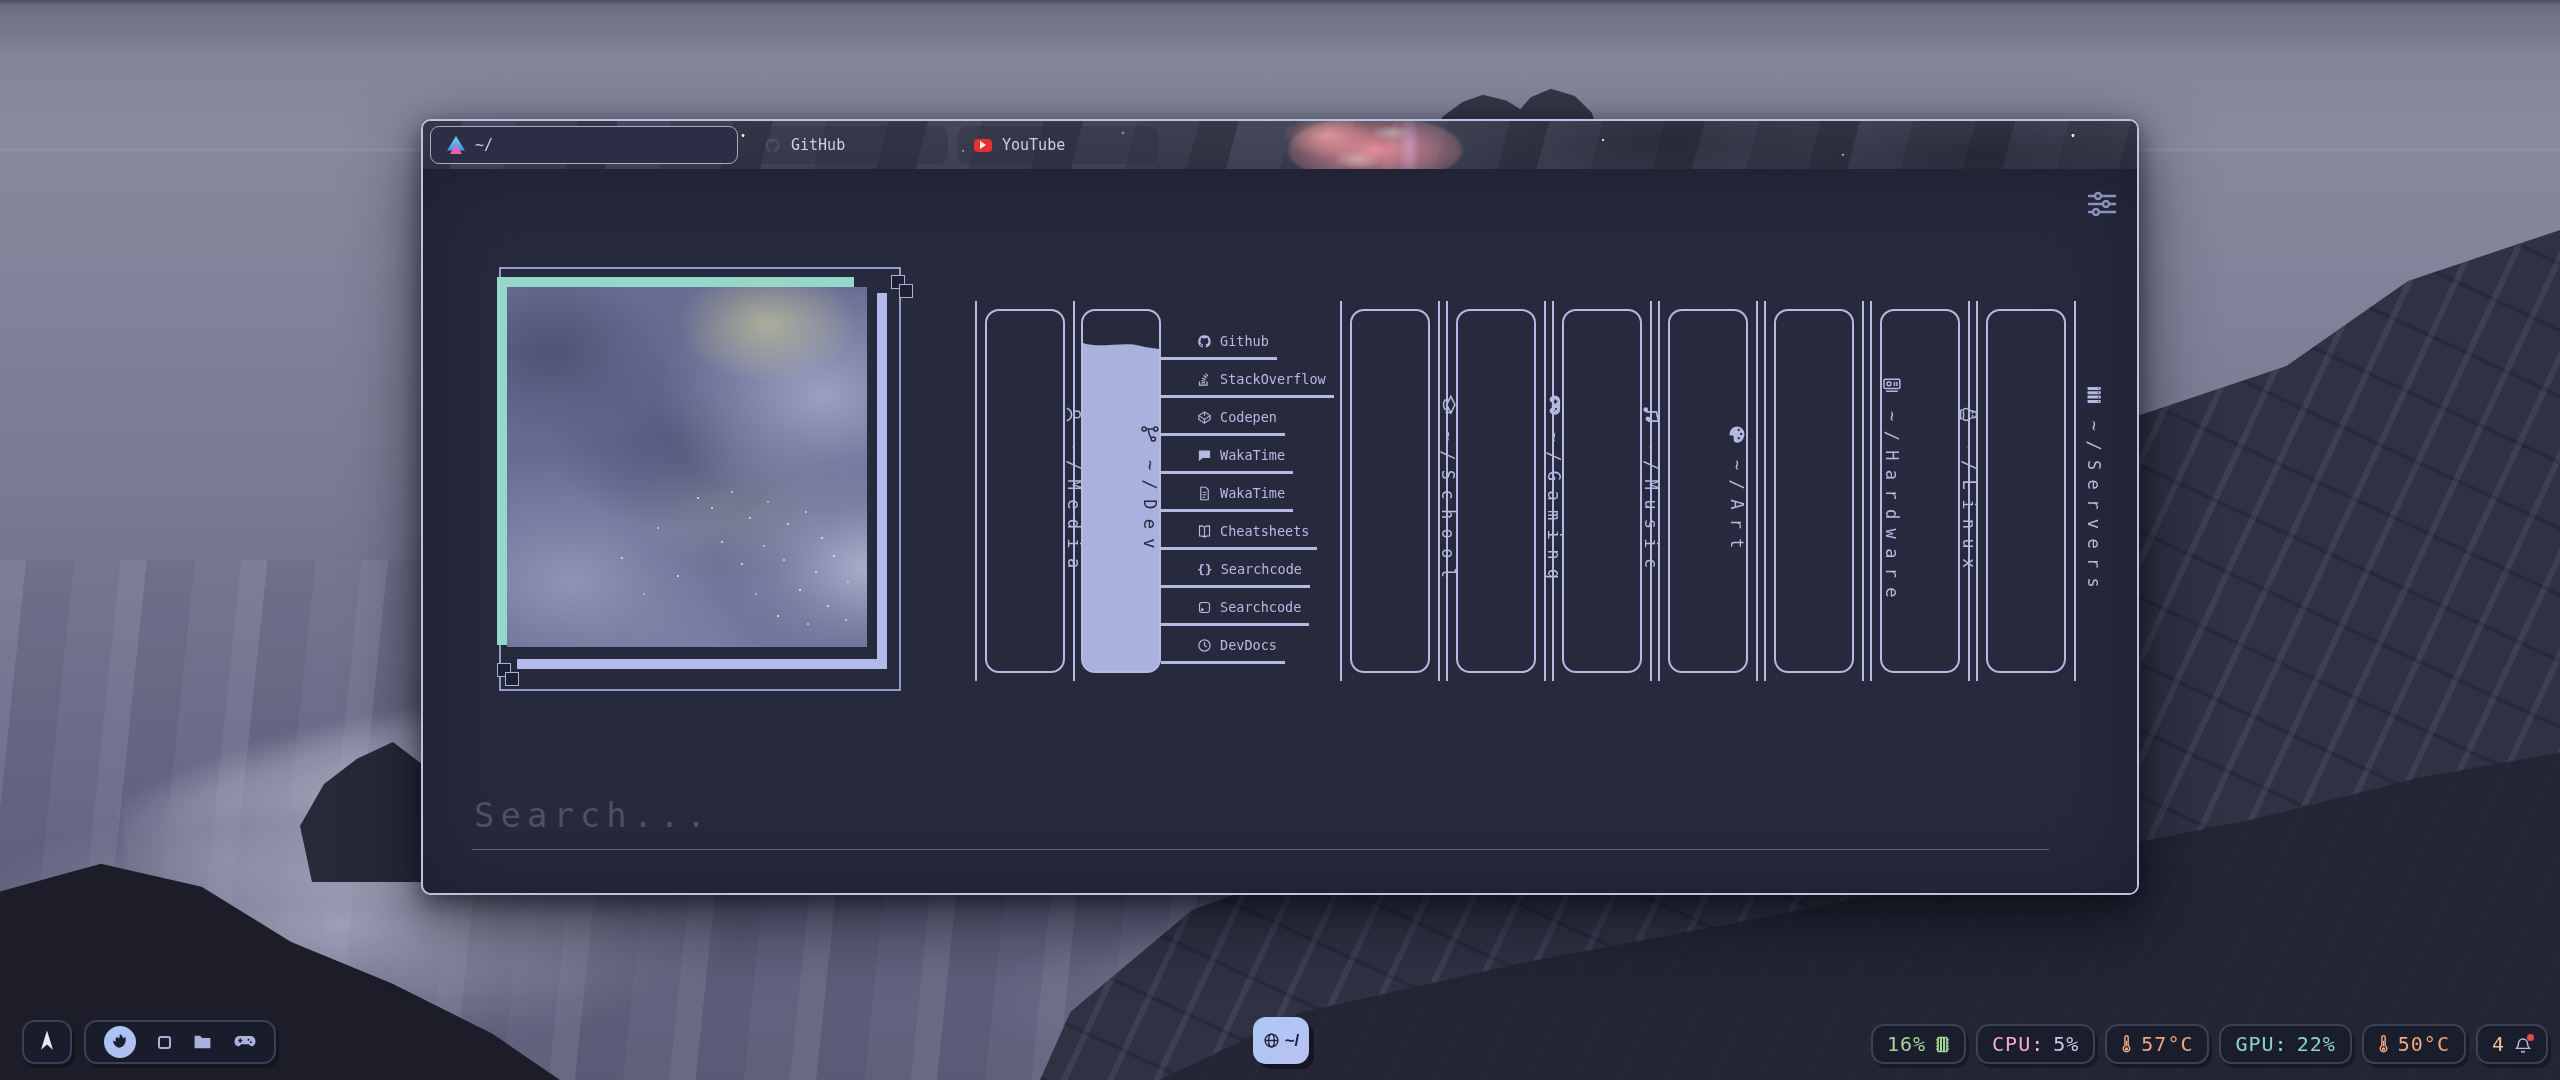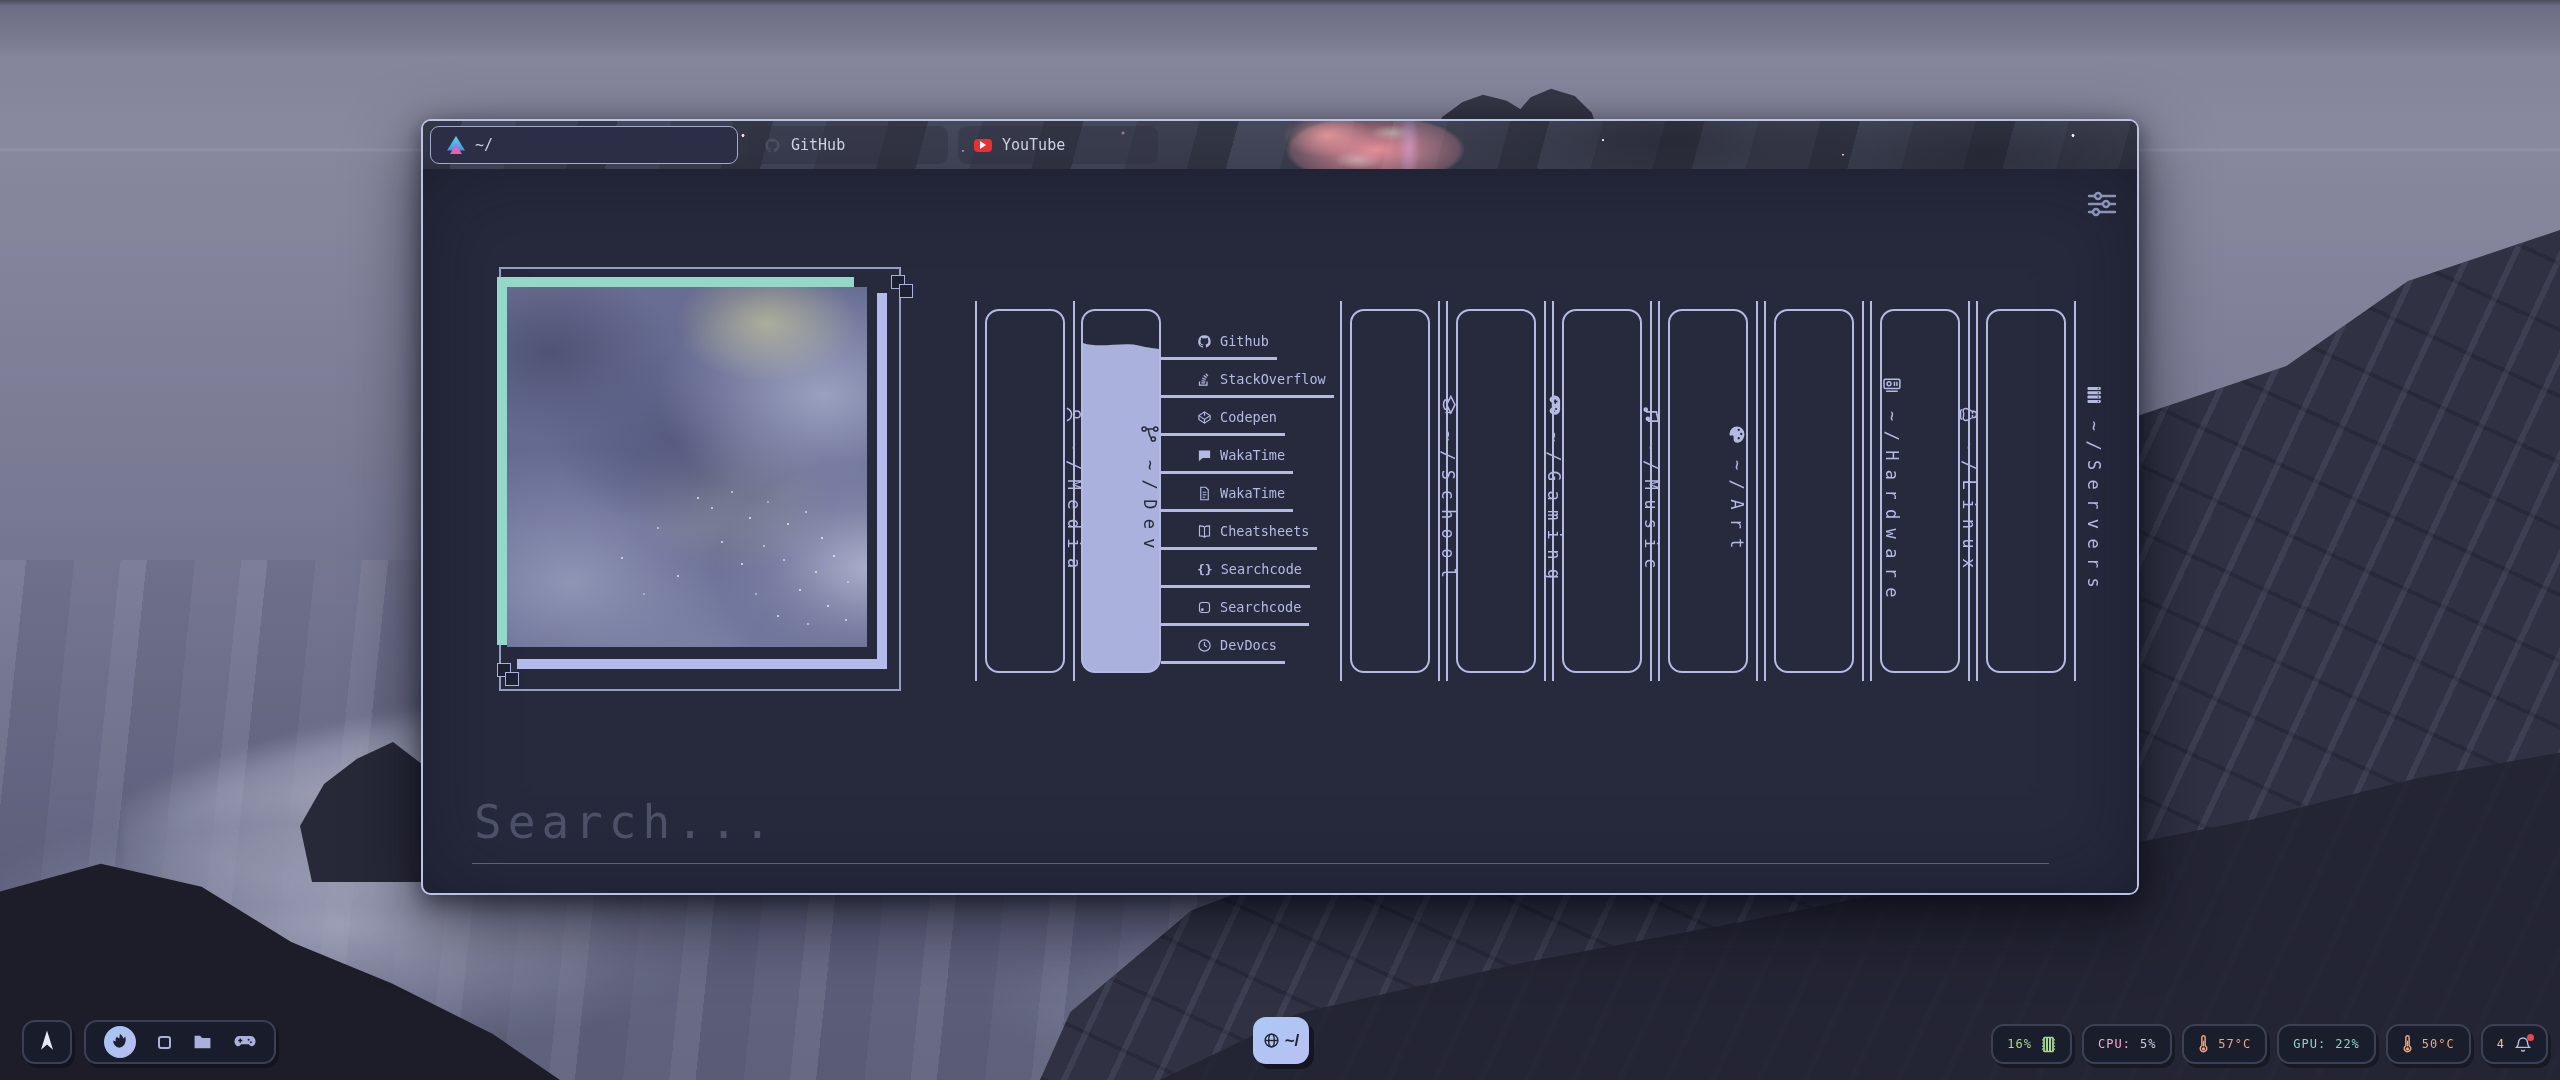--- a/index.html
+++ b/index.html
@@ -50,21 +50,21 @@
   .icon-lav { color:#aab1dd; }
   .win-icon { width:13px; height:13px; border:2px solid #aab1dd; border-radius:3px; }
 
   .tb-center { left:1253px; }
   .workspace-btn { width:56px; height:47px; border-radius:13px; border:none; cursor:pointer;
     background:linear-gradient(135deg,#abc9f5,#b9c0f2); box-shadow:5px 5px 0 rgba(10,12,20,.6);
     display:flex; align-items:center; justify-content:center; gap:5px; }
   .workspace-btn .ws-label { font-size:17px; font-weight:bold; color:#1f2336; }
 
   .tb-right { right:12px; gap:10px; }
-  .stat { height:40px; padding:0 14px; gap:9px; font-size:12px; letter-spacing:1px; }
+  .stat { height:40px; padding:0 14px; gap:9px; font-size:20px; letter-spacing:1px; }
   .c-green { color:#a6d693; } .c-blue { color:#f9a8d4; } .c-light { color:#c7cce6; }
   .c-teal { color:#8ed4c6; } .c-orange { color:#eea77e; } .c-peach { color:#eec08f; }
   .bell-wrap { position:relative; width:18px; height:18px; color:#b7bde2; }
   .bell-dot { position:absolute; top:-1px; right:-2px; width:7px; height:7px; border-radius:50%; background:#e5484d; }
 
   
   .window { position:absolute; left:421px; top:119px; width:1718px; height:776px; z-index:20;
     border:2px solid #bcc2e4; border-radius:10px; overflow:hidden;
     box-shadow:0 24px 70px rgba(6,8,16,.6), 0 6px 22px rgba(6,8,16,.5); }
   .tabstrip { position:relative; height:48px; background:#3c3f50; overflow:hidden;
@@ -151,21 +151,21 @@
 
   .links { display:flex; flex-direction:column; gap:11px; margin-top:32px; }
   .link { display:flex; align-items:center; gap:8px; width:max-content;
     padding:0 8px 8px 36px; border-bottom:3px solid #b4bae2; color:#b4bae2; font-size:13.5px; cursor:pointer; }
   .link svg { flex:none; }
   .braces-glyph { font-size:13px; font-weight:bold; }
 
   
   .search-wrap { margin:104px 88px 0 49px; }
   .search-input { width:100%; background:transparent; border:none; border-bottom:1.5px solid #5c617e;
-    outline:none; font-family:inherit; font-size:46px; letter-spacing:6px; color:#aab1dd; padding:0 0 14px 2px; }
+    outline:none; font-family:inherit; font-size:34px; letter-spacing:6px; color:#aab1dd; padding:0 0 14px 2px; }
   .search-input::placeholder { color:#4c5168; }
 </style>
 </head>
 <body>
 
 <div class="wallpaper">
   <div class="wp-rock-peak"></div>
   <div class="wp-chop"></div>
   <div class="wp-foam-big"></div>
   <div class="wp-foam-2"></div>

